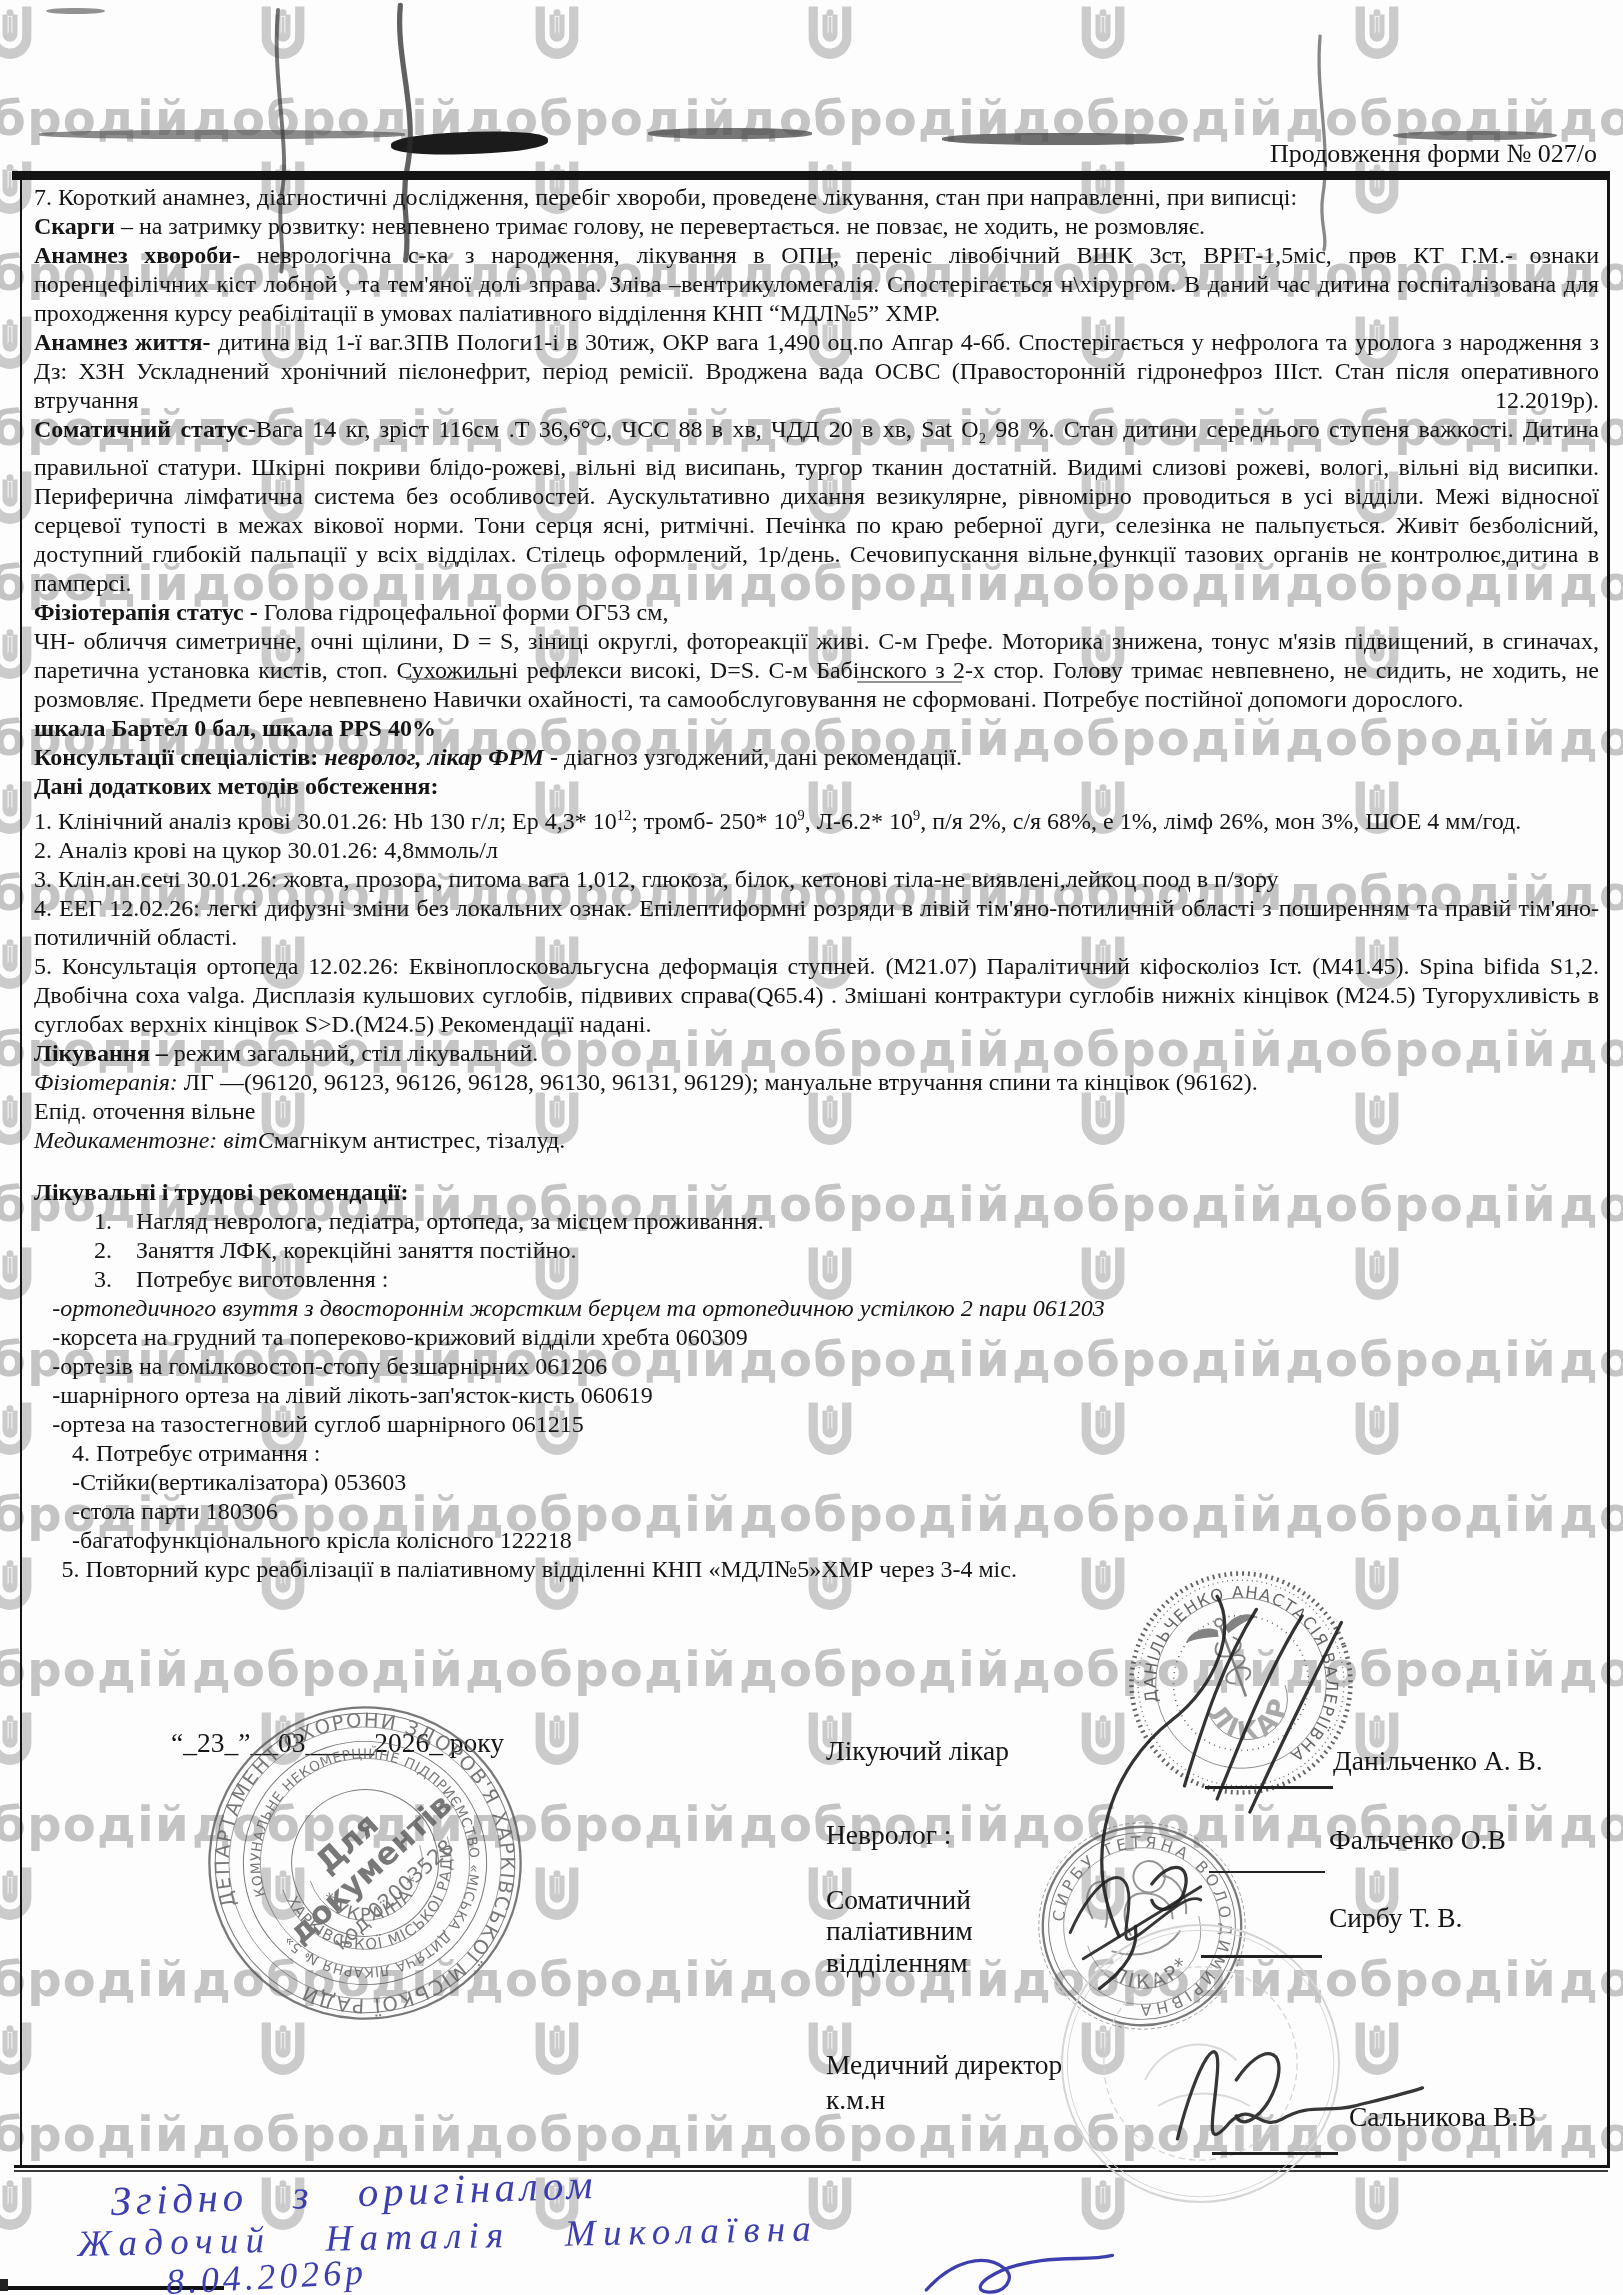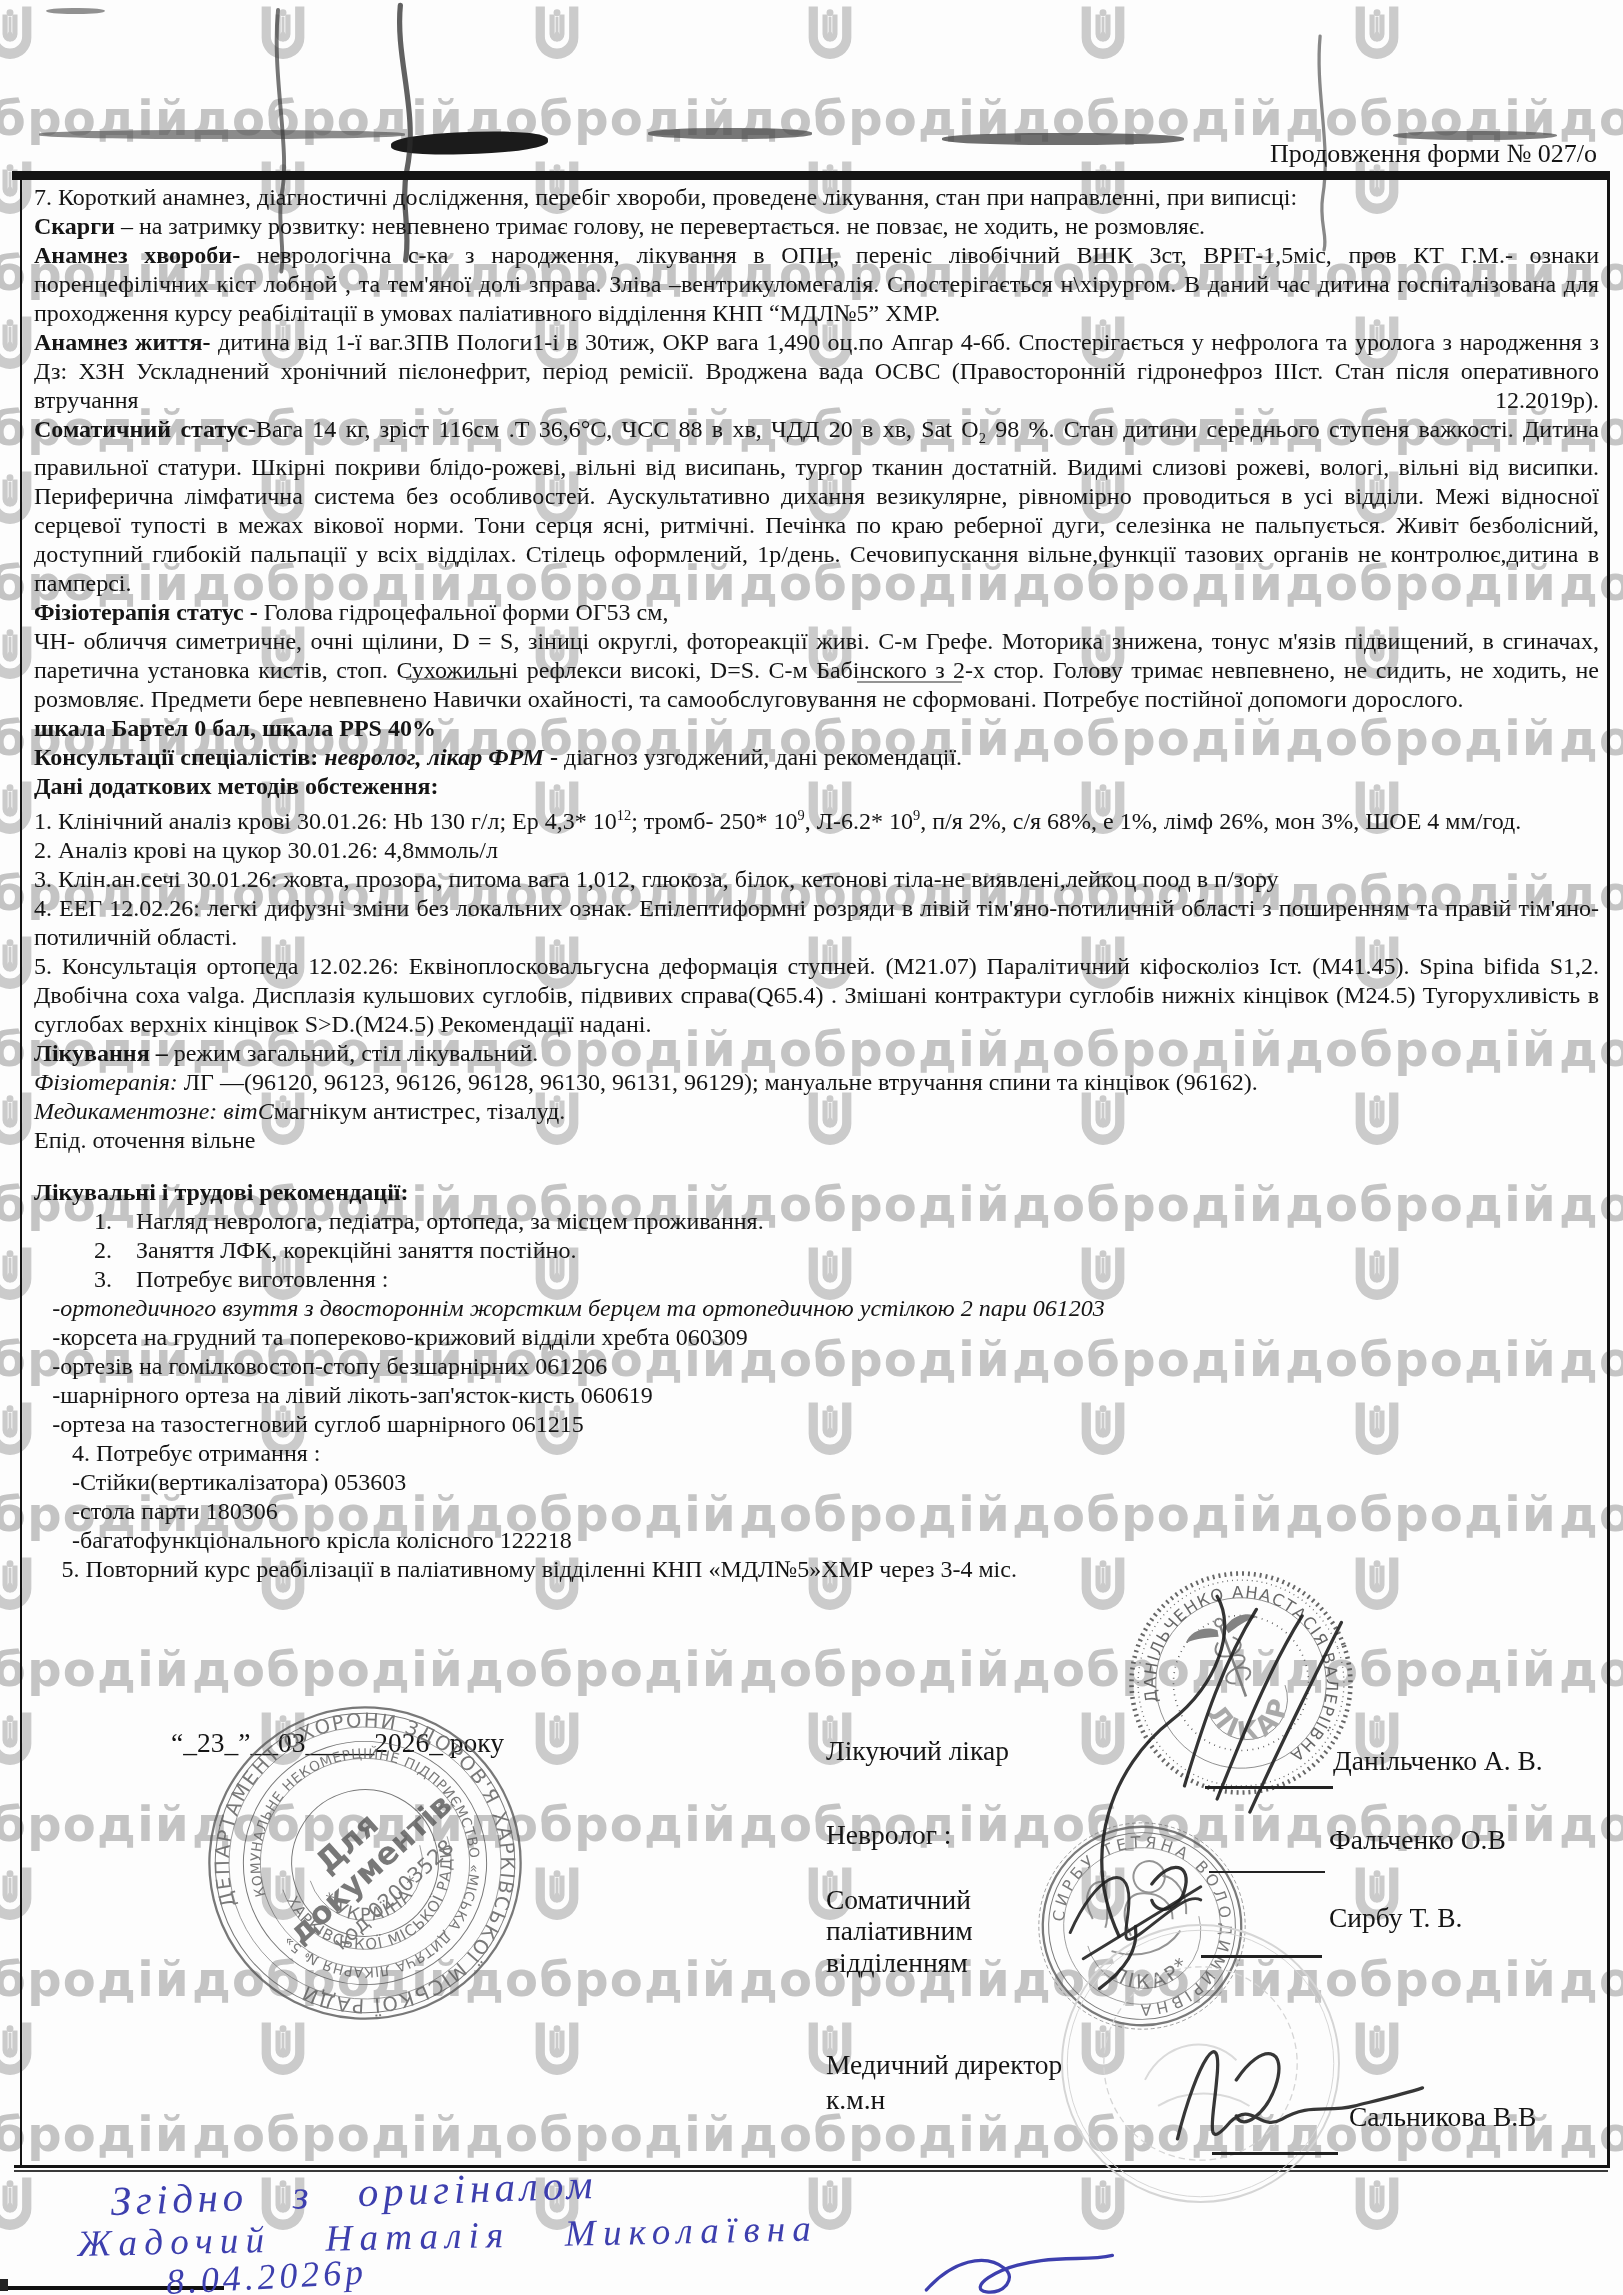--- a/index.html
+++ b/index.html
@@ -642,22 +642,22 @@
       <p class="para "><span class="b">шкала Бартел 0 бал, шкала PPS 40%</span></p>
       <p class="para "><span class="b">Консультації спеціалістів: </span><span class="bi">невролог, лікар ФРМ</span><span class="b"> - </span><span>діагноз узгоджений, дані рекомендації.</span></p>
       <p class="para "><span class="b">Дані додаткових методів обстеження:</span></p>
       <p class="para "><span>1. Клінічний аналіз крові 30.01.26: Hb 130 г/л; Ер 4,3* 10</span><span class="sup">12</span><span>; тромб- 250* 10</span><span class="sup">9</span><span>,  Л-6.2* 10</span><span class="sup">9</span><span>,  п/я 2%, с/я 68%, е 1%, лімф 26%, мон 3%, ШОЕ 4 мм/год.</span></p>
       <p class="para "><span>2. Аналіз крові на цукор 30.01.26:  4,8ммоль/л</span></p>
       <p class="para "><span>3. Клін.ан.сечі 30.01.26: жовта, прозора, питома вага 1,012, глюкоза, білок, кетонові тіла-не виявлені,лейкоц поод в п/зору</span></p>
       <p class="para "><span>4. ЕЕГ 12.02.26:  легкі дифузні зміни без локальних ознак. Епілептиформні розряди в лівій тім'яно-потиличній області з поширенням та правій тім'яно-потиличній області.</span></p>
       <p class="para "><span>5. Консультація ортопеда 12.02.26: Еквіноплосковальгусна деформація ступней. (М21.07) Паралітичний кіфосколіоз Іст. (М41.45). Spina bifida S1,2. Двобічна соха valga. Дисплазія кульшових суглобів, підвивих справа(Q65.4) . Змішані  контрактури суглобів нижніх кінцівок (М24.5) Тугорухливість в суглобах верхніх кінцівок S&gt;D.(М24.5) Рекомендації надані.</span></p>
       <p class="para "><span class="b">Лікування – </span><span> режим загальний, стіл лікувальний.</span></p>
       <p class="para "><span class="i">Фізіотерапія:</span><span> ЛГ —(96120, 96123, 96126, 96128, 96130, 96131, 96129); мануальне втручання спини та кінцівок  (96162).</span></p>
+      <p class="para "><span>Епід. оточення вільне</span></p>
       <p class="para "><span class="i">Медикаментозне: вітС</span><span>магнікум антистрес, тізалуд.</span></p>
-      <p class="para "><span>Епід. оточення вільне</span></p>
       <p class="para h-gap"><span class="b">Лікувальні і трудові рекомендації:</span></p>
       <p class="para ind1"><span>1. Нагляд невролога, педіатра, ортопеда, за місцем проживання.</span></p>
       <p class="para ind1"><span>2. Заняття ЛФК, корекційні заняття постійно.</span></p>
       <p class="para ind1"><span>3. Потребує виготовлення :</span></p>
       <p class="para ind2"><span class="i">-ортопедичного взуття з двостороннім жорстким берцем та ортопедичною устілкою 2 пари 061203</span></p>
       <p class="para ind2"><span>-корсета на грудний та попереково-крижовий відділи хребта 060309</span></p>
       <p class="para ind2"><span>-ортезів на гомілковостоп-стопу безшарнірних 061206</span></p>
       <p class="para ind2"><span>-шарнірного ортеза  на лівий лікоть-зап'ясток-кисть 060619</span></p>
       <p class="para ind2"><span>-ортеза на  тазостегновий суглоб шарнірного 061215</span></p>
       <p class="para ind3"><span>4. Потребує отримання :</span></p>

